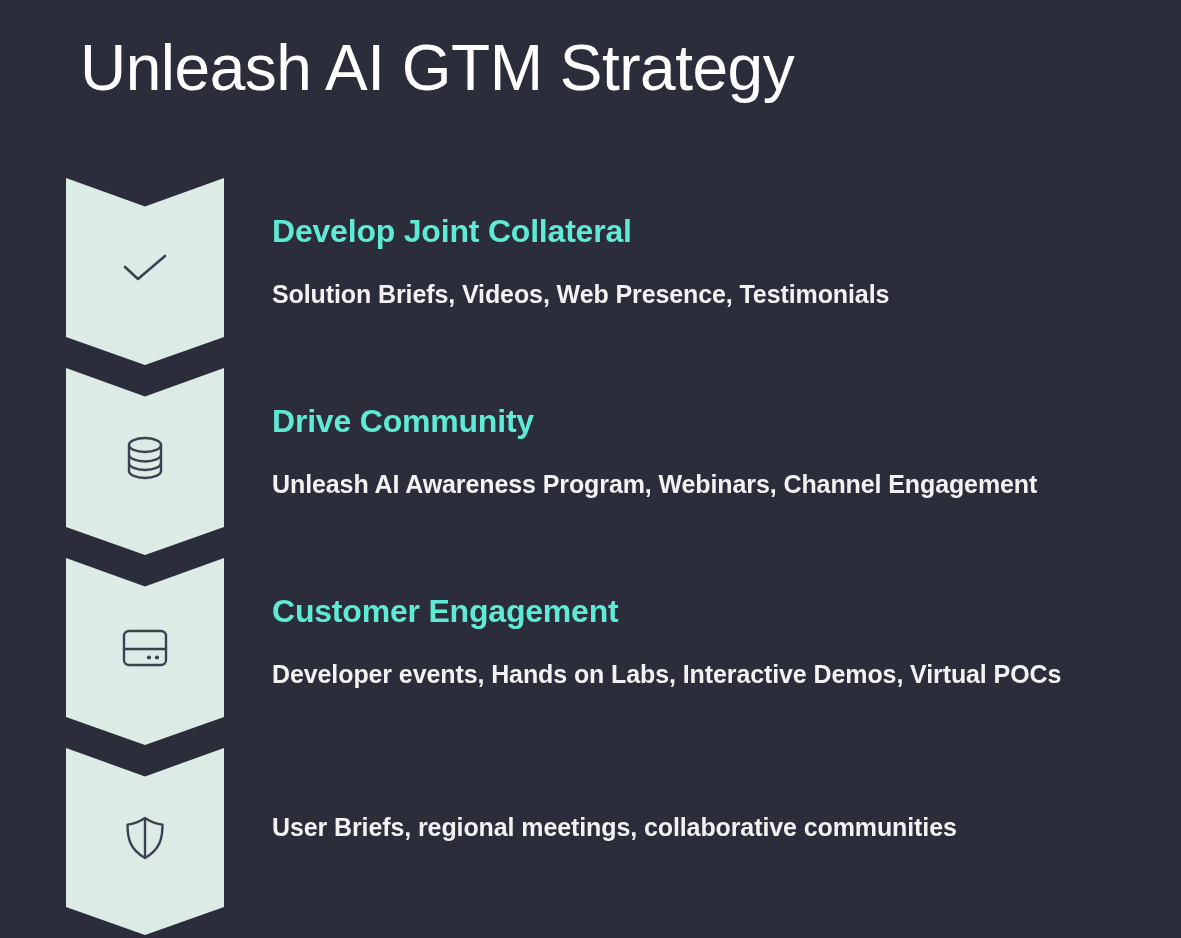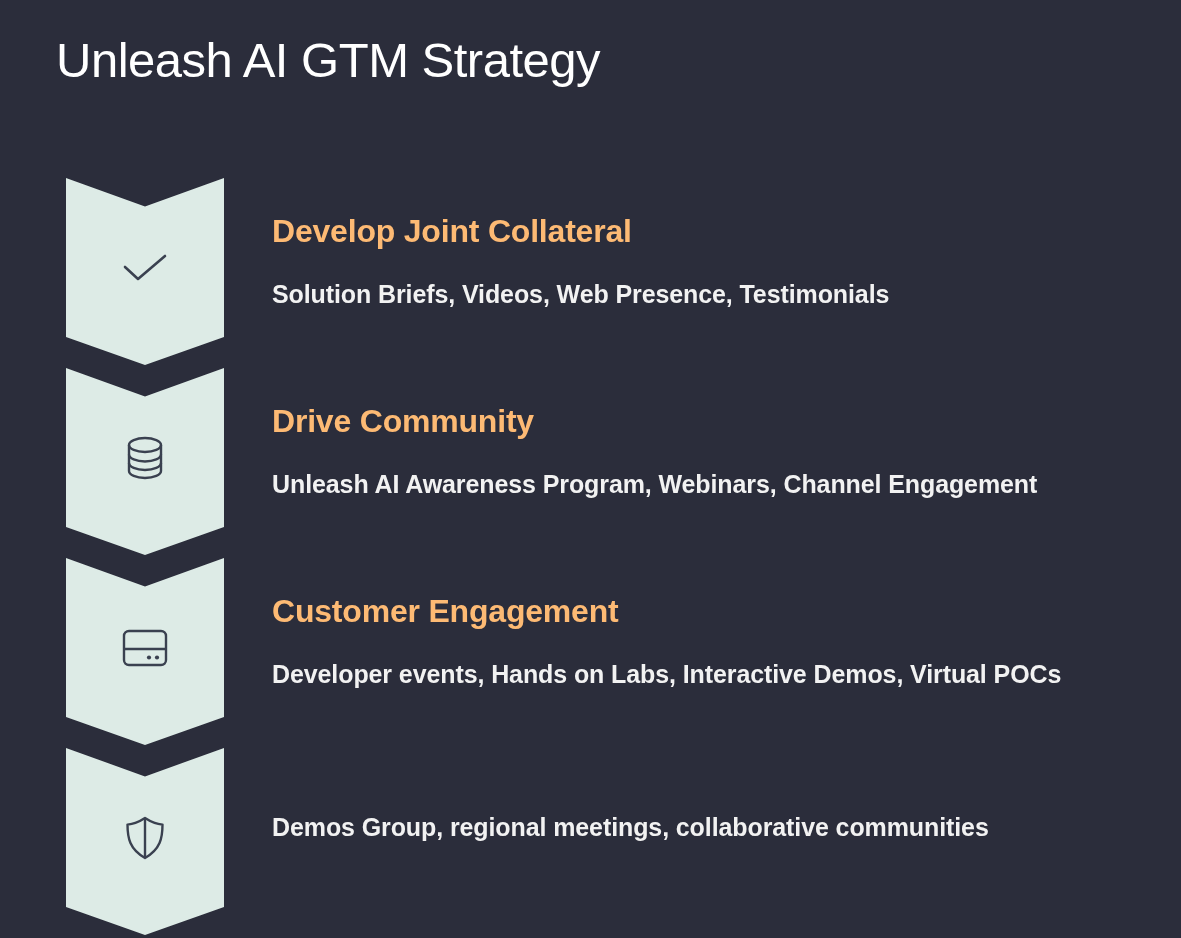--- a/index.html
+++ b/index.html
@@ -17,23 +17,23 @@
 
   .slide {
     position: absolute;
     inset: 0;
     background: #2b2d3b;
   }
 
   
   .slide-title {
     position: absolute;
-    left: 56px;
+    left: 80px;
     top: 34px;
-    font-size: 49px;
+    font-size: 64px;
     font-weight: 400;
     color: #ffffff;
     letter-spacing: -0.5px;
     line-height: 1.08;
     white-space: nowrap;
   }
 
   
   .chevron-column {
     position: absolute;
@@ -77,21 +77,21 @@
   
   .step-text {
     position: absolute;
     left: 272px;
     width: 880px;
   }
 
   .step-heading {
     font-size: 32px;
     font-weight: bold;
-    color: #fdba74;
+    color: #5eead4;
     line-height: 1.15;
     letter-spacing: -0.2px;
     white-space: nowrap;
   }
 
   .step-subtext {
     margin-top: 29px;
     font-size: 25px;
     font-weight: 700;
     color: #f2f2f2;
@@ -163,16 +163,16 @@
     <div class="step-heading">Drive Community</div>
     <div class="step-subtext">Unleash AI Awareness Program, Webinars, Channel Engagement</div>
   </div>
 
   <div class="step-text" style="top:593px;">
     <div class="step-heading">Customer Engagement</div>
     <div class="step-subtext">Developer events, Hands on Labs, Interactive Demos, Virtual POCs</div>
   </div>
 
   <div class="step-text" style="top:783px;">
-    <div class="step-subtext">Demos Group, regional meetings, collaborative communities</div>
+    <div class="step-subtext">User Briefs, regional meetings, collaborative communities</div>
   </div>
 
 </div>
 
 </body></html>

